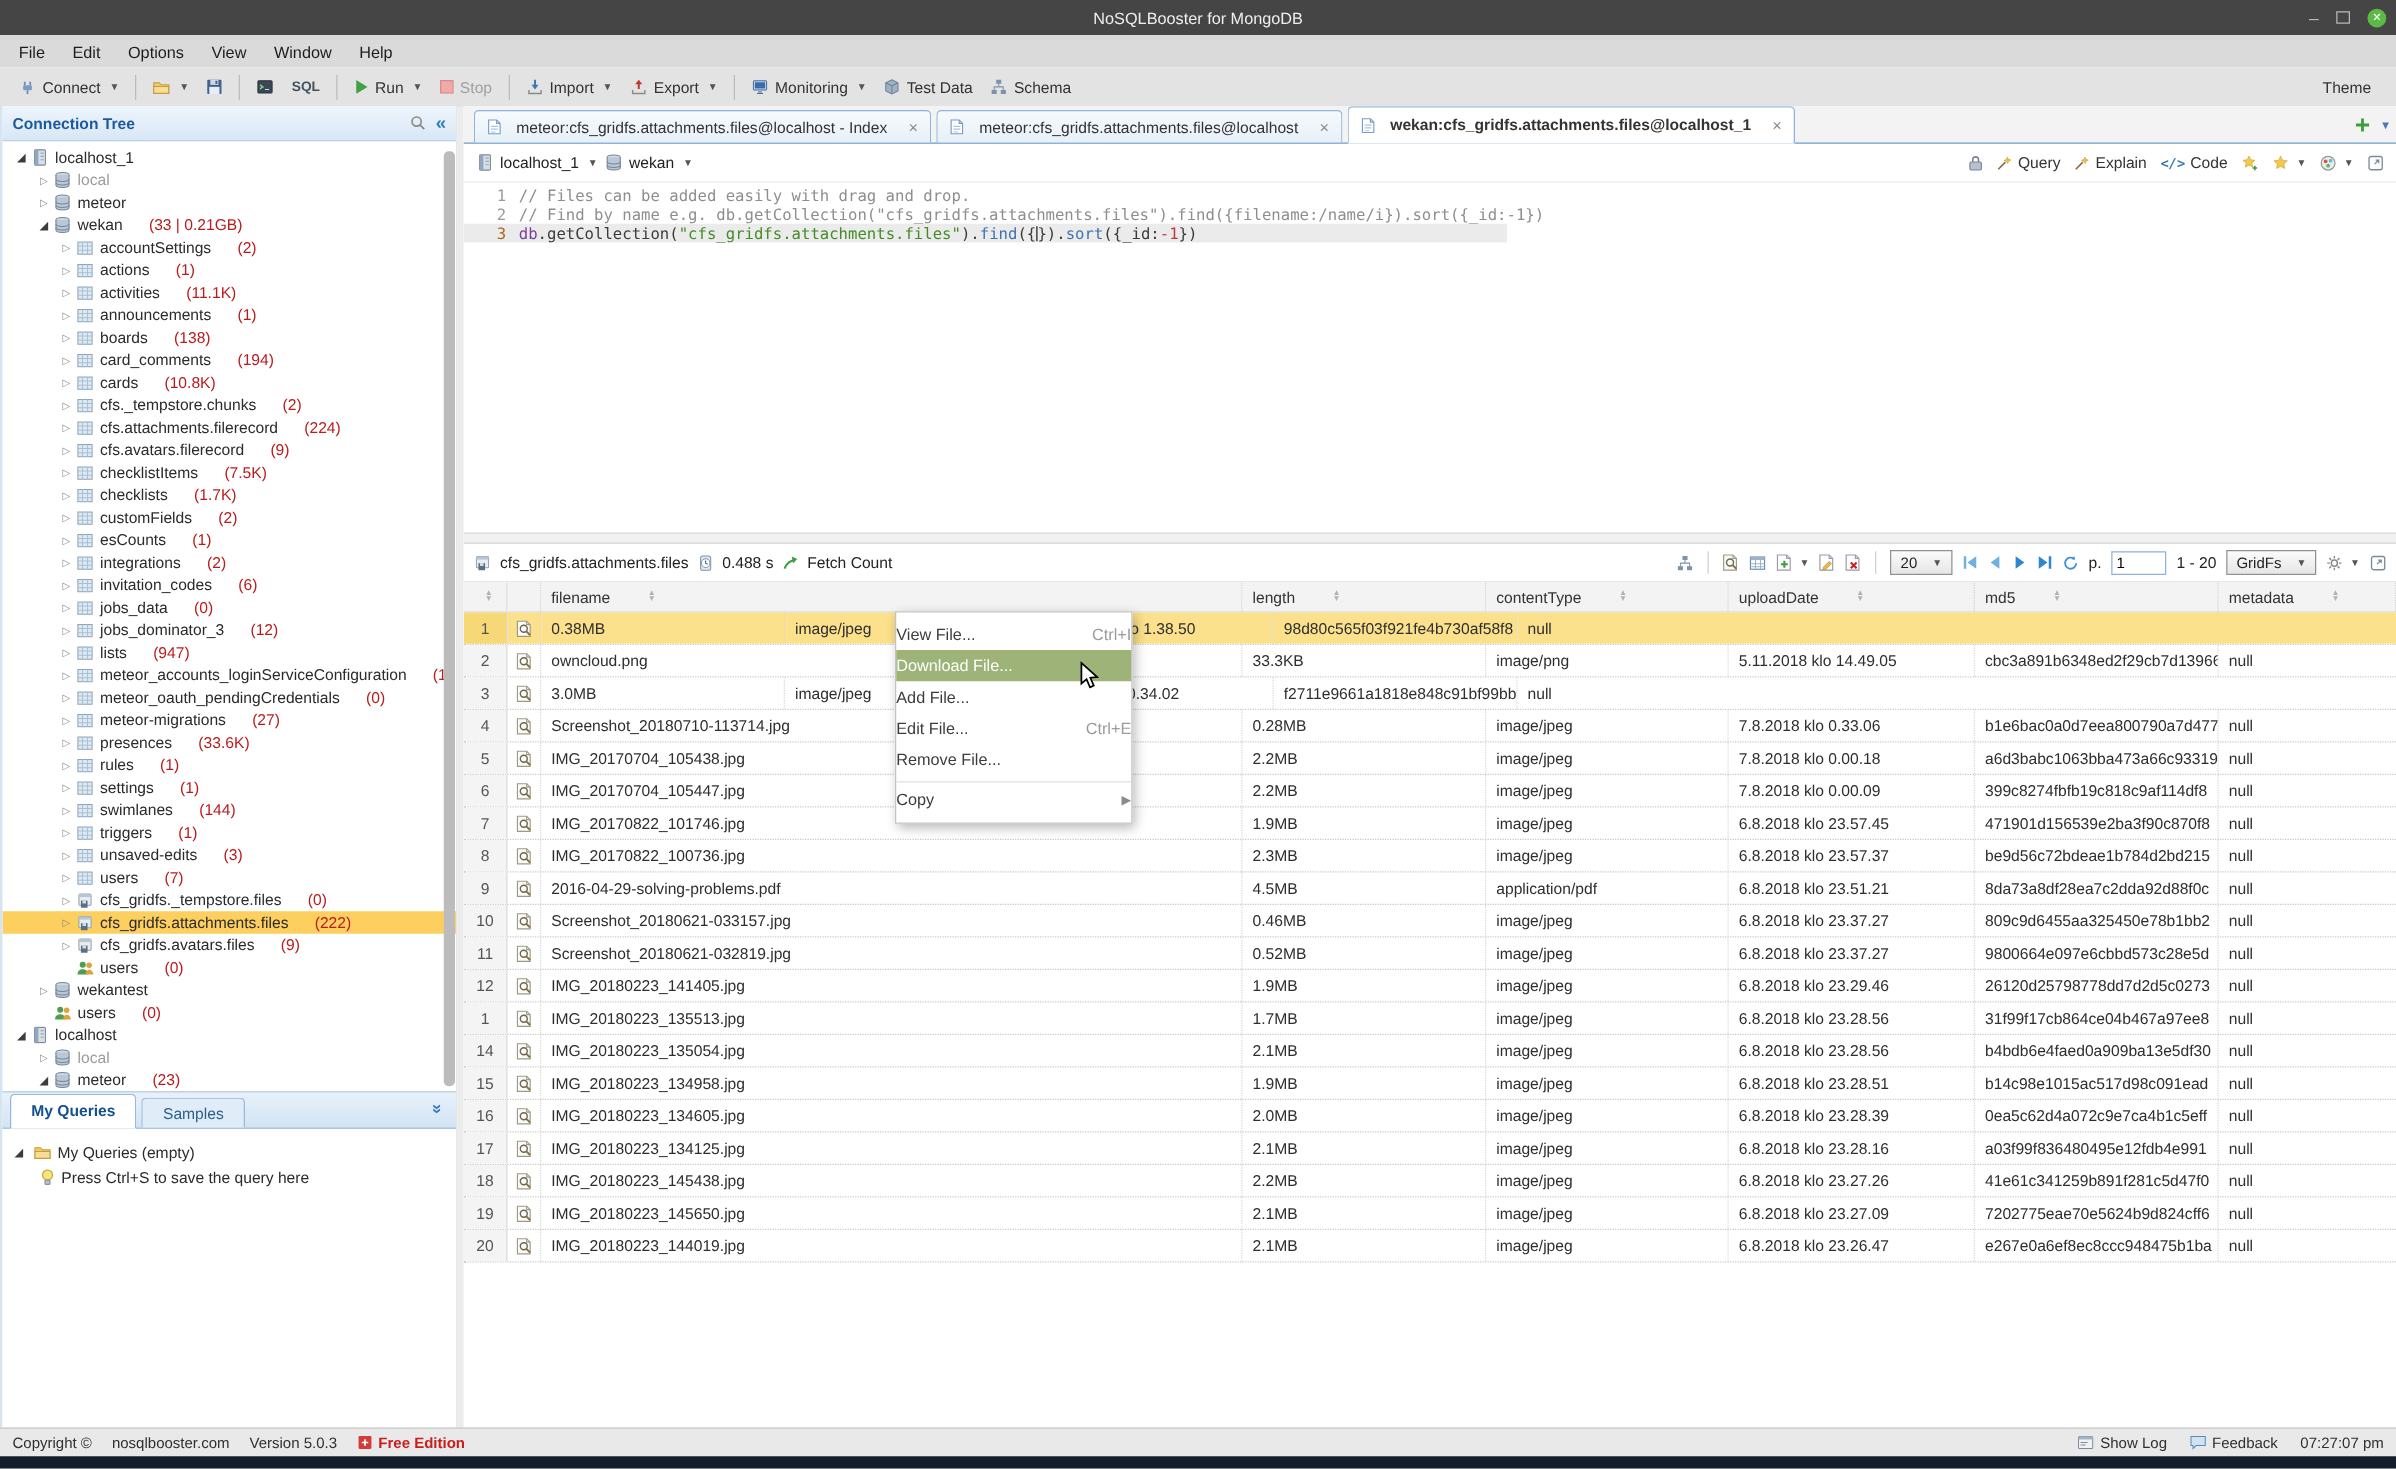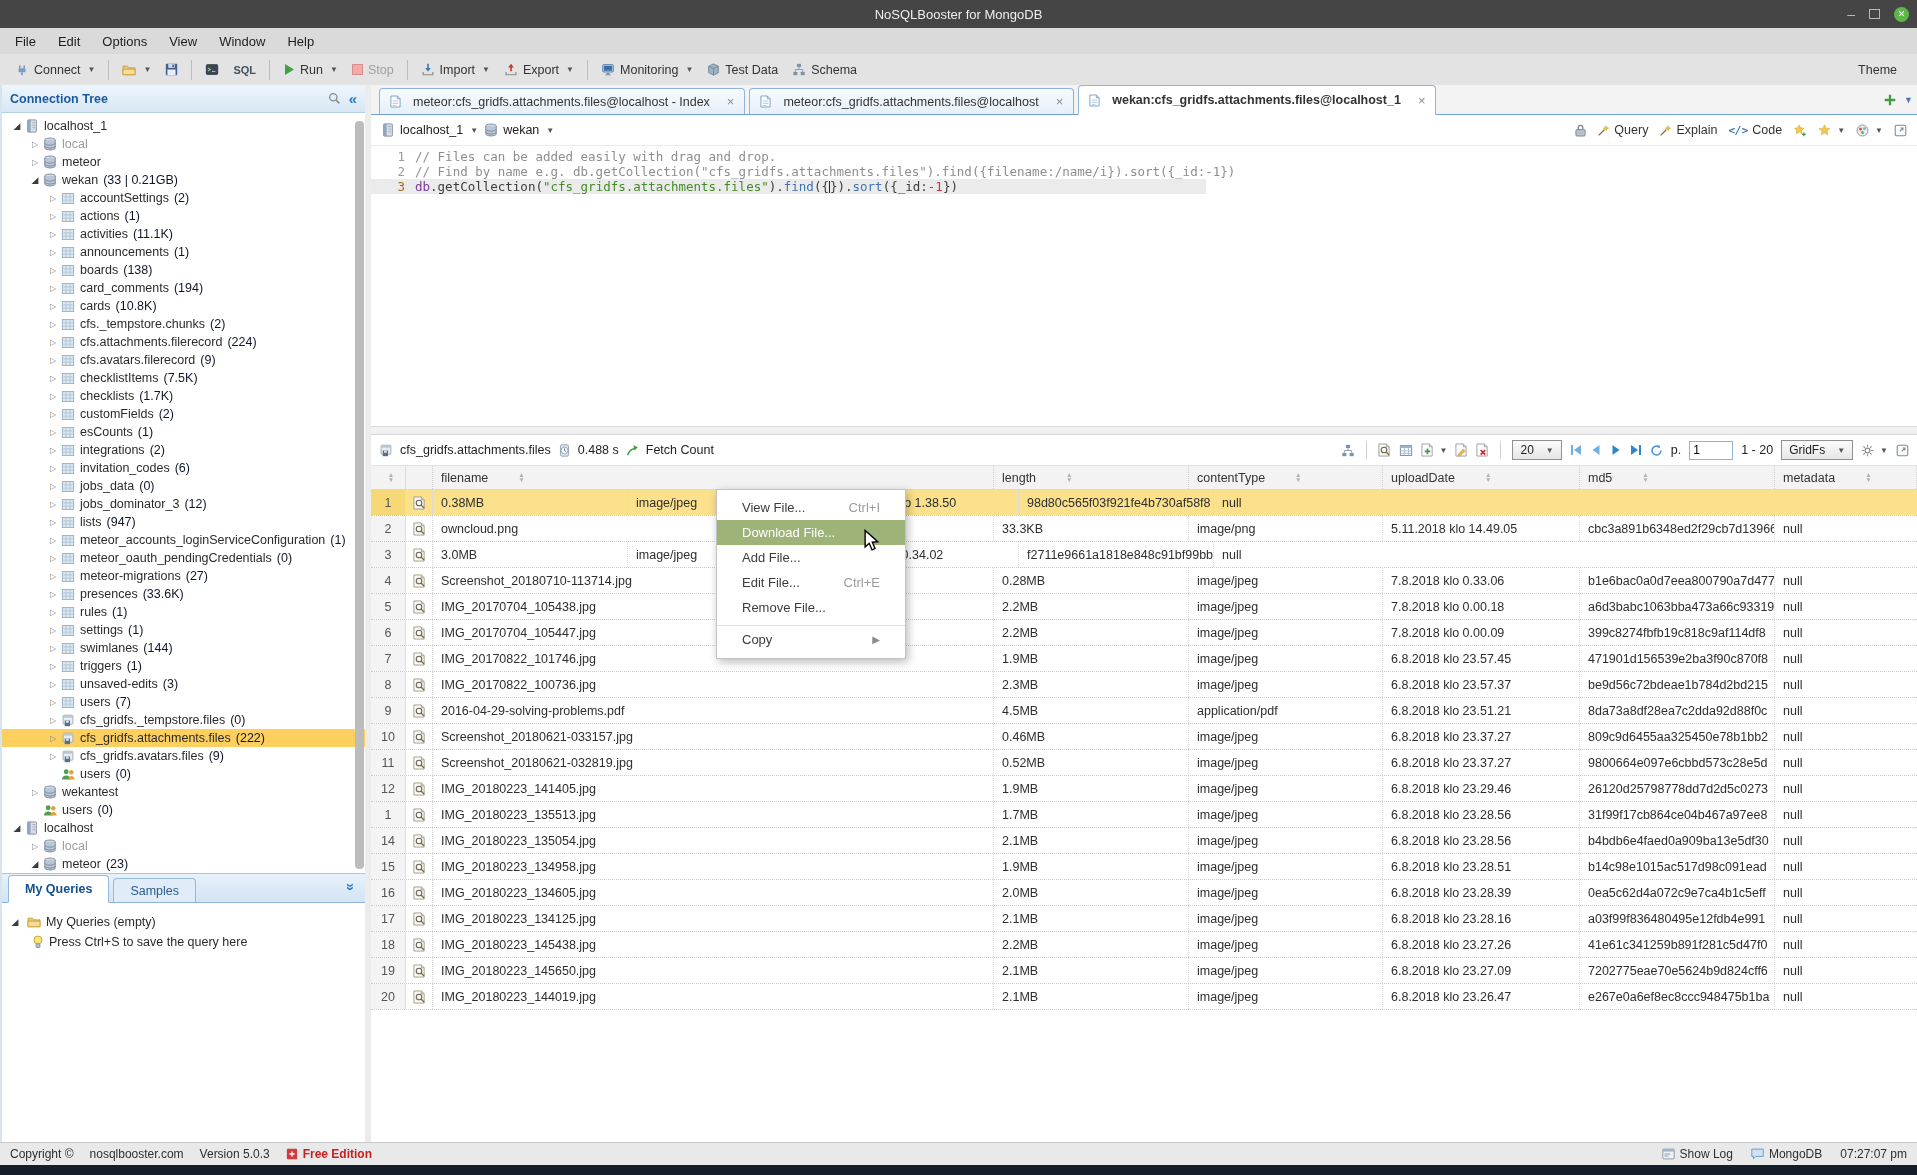--- a/index.html
+++ b/index.html
@@ -27,21 +27,21 @@
   .sb-header{height:27px;flex:none;background:linear-gradient(#eef5fc,#d8e7f5);border-bottom:1px solid #b7cfe6;display:flex;align-items:center;gap:8px;padding:0 8px;color:#1b5a9e;font-weight:bold;font-size:12.5px;}
   .sb-header .spacer{flex:1;}
   .collapse-glyph{color:#2f7ac3;font-size:15px;font-weight:bold;}
   .tree{flex:1;overflow:hidden;position:relative;padding-top:4px;font-size:12.5px;color:#2b2b2b;}
   .tree-row{height:18px;display:flex;align-items:center;white-space:nowrap;}
   .tree-row.selected{background:#fccf5f;}
   .tree-row.dim .tlabel{color:#9c9c9c;}
   .exp{width:14px;flex:none;display:inline-flex;justify-content:center;color:#8a8a8a;font-size:8px;}
   .exp.exp-open{color:#3c3c3c;font-size:9px;}
   .ticon{width:16px;flex:none;margin-right:4px;display:inline-flex;justify-content:center;}
-  .tcount{color:#0f172a;margin-left:5px;}
+  .tcount{color:#b91c1c;margin-left:21px;}
   .tree-scroll{position:absolute;top:8px;right:1px;width:9px;height:748px;background:#bcbcbc;border-radius:4px;}
   .q-tabs{height:28px;flex:none;background:linear-gradient(#e8f1fa,#d2e4f4);border-top:1px solid #aac6e0;border-bottom:1px solid #8fb4d9;display:flex;align-items:flex-end;padding-left:6px;position:relative;}
   .q-tab{height:23px;padding:0 16px;display:flex;align-items:center;border:1px solid #97b9da;border-bottom:none;border-radius:4px 4px 0 0;font-size:12.5px;margin-right:4px;background:#e0ecf7;color:#2b5d8e;}
   .q-tab.active{background:#fff;font-weight:bold;color:#14508e;height:26px;margin-bottom:-1px;border-bottom:1px solid #fff;z-index:2;}
   .q-chevrons{position:absolute;right:10px;bottom:7px;color:#2f7ac3;font-weight:bold;transform:rotate(90deg);font-size:14px;}
   .q-panel{height:231px;flex:none;background:#fff;padding:9px 0 0 6px;font-size:12.5px;color:#2b2b2b;}
   .q-row{display:flex;align-items:center;height:20px;gap:5px;}
   .q-row.hint{padding-left:24px;}
   
   .vsplit{position:absolute;left:365px;width:6px;top:85px;bottom:32px;background:#ececec;}
@@ -91,21 +91,21 @@
   .c-md5{width:178px;flex:none;}
   .c-meta{flex:1;border-right:none;}
   .g-head .c{background:#f3f3f3;border-right:1px dotted #d0d0d0;gap:24px;}
   .g-head .c-num{border-right:1px solid #dcdcdc;}
   .g-row.selected .c{background:#fbe18c;}
   .g-row.selected .c-num{background:#f7d876;}
   .sort{display:inline-flex;flex-direction:column;margin-left:6px;}
   .sort i{font-style:normal;font-size:6.5px;line-height:4.5px;color:#b2b2b2;}
   
   .ctx-menu{position:absolute;left:345px;top:404px;width:188px;background:#fff;border:1px solid #c3c3c3;box-shadow:2px 3px 9px rgba(0,0,0,.28);padding:5px 0;z-index:50;font-size:13px;color:#3c3c3c;}
-  .mi{height:25px;display:flex;align-items:center;padding:0 25px;}
+  .mi{height:25px;display:flex;align-items:center;padding:0 0;}
   .mi .short{margin-left:auto;color:#9b9b9b;}
   .mi .sub{margin-left:auto;color:#8a8a8a;font-size:10px;}
   .mi.hl{background:#9db378;color:#fff;}
   .mi.sep{border-top:1px solid #e0e0e0;margin-top:5px;height:27px;}
   .cursor{position:absolute;left:492px;top:444px;z-index:60;}
   
   .statusbar{position:absolute;left:0;right:0;bottom:10px;height:22px;background:#e9e9e9;border-top:1px solid #c8c8c8;display:flex;align-items:center;padding:0 10px;font-size:12px;color:#2f2f2f;}
   .sb-item{margin-right:16px;display:flex;align-items:center;gap:5px;}
   .free{color:#c81e1e;font-weight:bold;}
   .sb-right{margin-left:auto;display:flex;align-items:center;}
@@ -1558,19 +1558,19 @@
             </svg>
           </i>
           <span>Show Log</span>
         </span>
       <span class="sb-item">
           <i>
             <svg width="13" height="12" viewBox="0 0 16 14">
               <path d="M1 1h14v9H6l-3 3v-3H1z" fill="#cfe3f5" stroke="#5a8ab8"></path>
             </svg>
           </i>
-          <span>MongoDB</span>
+          <span>Feedback</span>
         </span>
       <span class="sb-item">07:27:07 pm</span>
     </div>
   </div>
   <div class="bottom-strip"></div>
 </div>
 
 </body></html>

